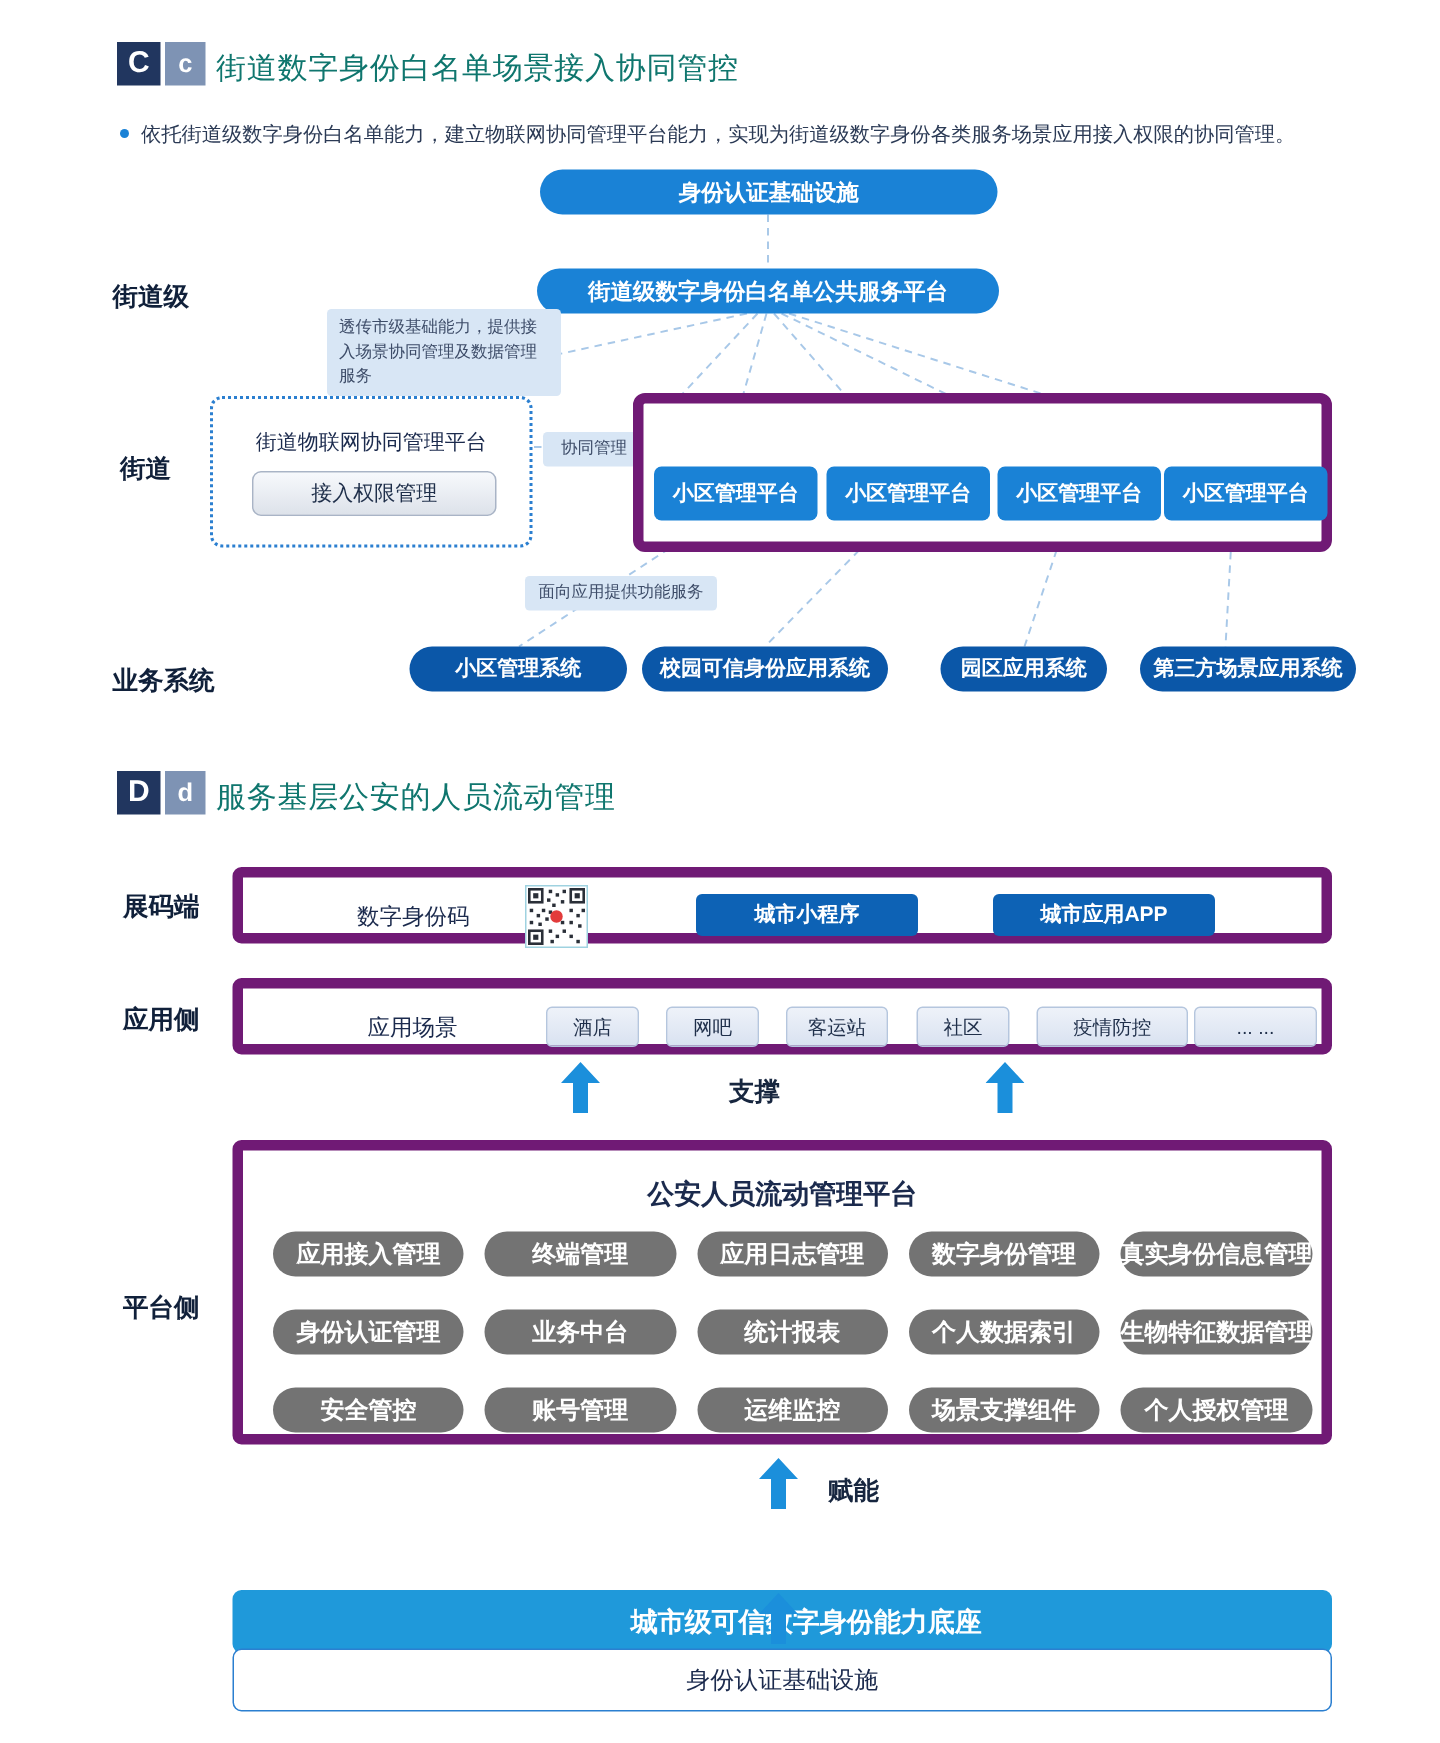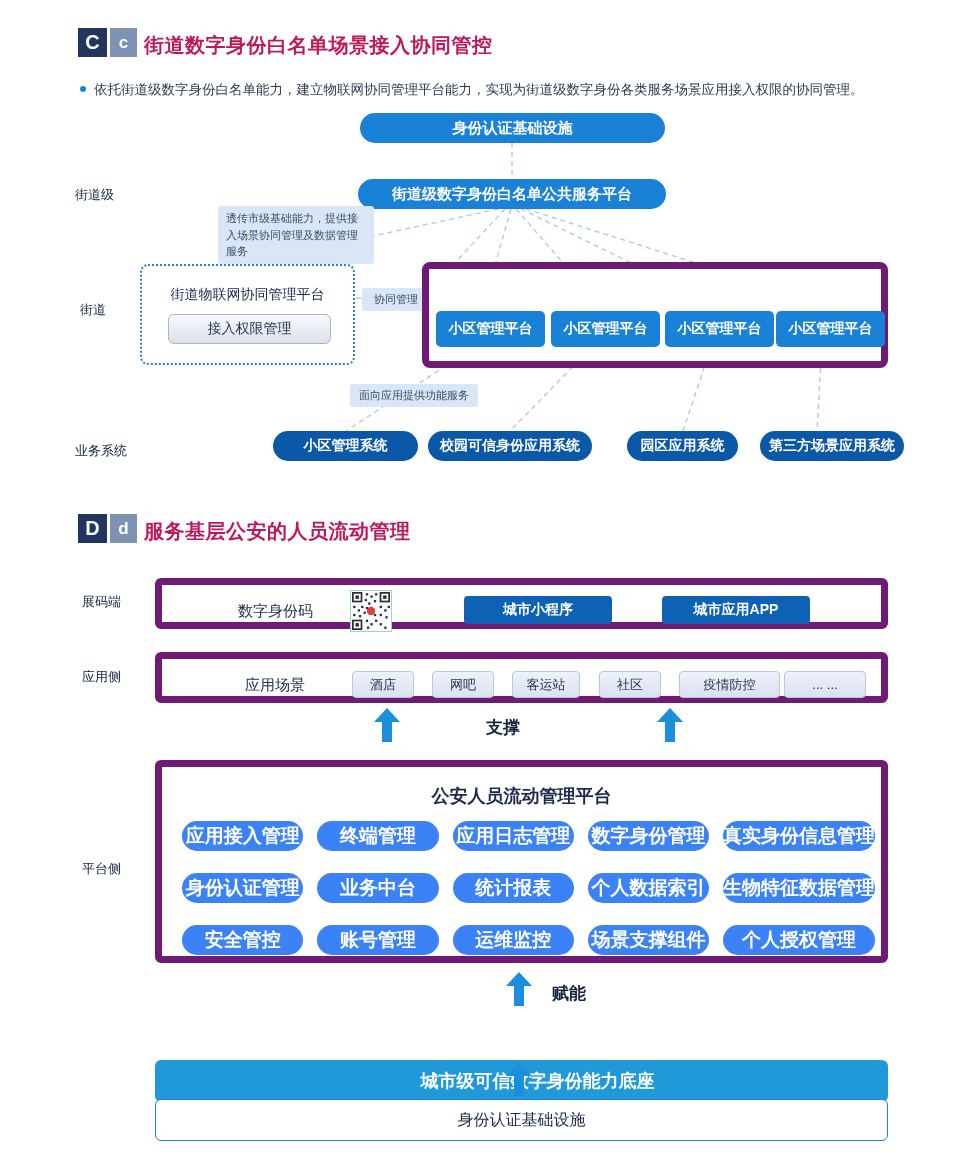--- a/index.html
+++ b/index.html
@@ -7,47 +7,47 @@
   .page { position:relative; width:960px; height:1162px; background:#ffffff; overflow:hidden; }
   .abs { position:absolute; }
   svg.connectors { position:absolute; left:0; top:0; z-index:0; }
   .z { z-index:1; }
 
   .badge { display:flex; align-items:flex-start; }
   .badge .b1 { width:29px; height:29px; background:#21365f; color:#fff; font-size:20px; font-weight:bold;
                display:flex; align-items:center; justify-content:center; }
   .badge .b2 { width:27px; height:29px; background:#7e93b4; color:#fff; font-size:17px; font-weight:bold;
                display:flex; align-items:center; justify-content:center; margin-left:3px; }
-  .sec-title { font-size:20px; font-weight:bold; color:#be185d; letter-spacing:0.5px; }
+  .sec-title { font-size:20px; font-weight:normal; color:#0f766e; letter-spacing:0.5px; }
 
   .bullet-row { display:flex; align-items:flex-start; width:860px; font-size:13.5px; color:#2b3a55; line-height:1.5; }
   .bullet-dot { width:6px; height:6px; border-radius:50%; background:#1a82d6; margin:6px 8px 0 2px; flex:0 0 auto; }
 
-  .side-label { font-size:13px; font-weight:normal; color:#10203a; }
+  .side-label { font-size:17px; font-weight:bold; color:#10203a; }
 
   .pill-blue  { background:#1a82d6; color:#fff; font-weight:bold; font-size:15px;
                 display:flex; align-items:center; justify-content:center; border-radius:16px; }
   .rect-blue  { background:#1a82d6; color:#fff; font-weight:bold; font-size:14px;
                 display:flex; align-items:center; justify-content:center; border-radius:5px; }
   .pill-dark  { background:#0b57a8; color:#fff; font-weight:bold; font-size:14px;
                 display:flex; align-items:center; justify-content:center; border-radius:15px; }
   .btn-dark   { background:#0d62b5; color:#fff; font-weight:bold; font-size:14px;
                 display:flex; align-items:center; justify-content:center; border-radius:4px;margin-left:20px; }
-  .mod-pill   { background:#3b82f6; color:#fff; font-weight:bold; font-size:19px; height:30px;
+  .mod-pill   { background:#737373; color:#fff; font-weight:bold; font-size:16px; height:30px;
                 display:flex; align-items:center; justify-content:center; border-radius:15px; white-space:nowrap; }
 
   .note { background:#d8e6f5; color:#3d4c68; font-size:11px; line-height:1.5; padding:4px 8px; border-radius:3px; }
 
   .outline-box { border:7px solid #701a75; border-radius:8px; background:#fff; }
   .dotted-box  { border:2px dotted #2b7fd0; border-radius:8px; background:#fff; }
 
   .light-btn { background:linear-gradient(#f7f9fc,#dde2ea); border:1px solid #a9b4c6; border-radius:6px;
                color:#1f2f4a; font-size:14px; display:flex; align-items:center; justify-content:center; }
   .scene-pill { background:linear-gradient(#eef2f9,#d9e2f1); border:1px solid #b5c6de; border-radius:4px;
-                color:#1f2f4a; font-size:13px; display:flex; align-items:center; justify-content:center; }
+                color:#1f2f4a; font-size:13px; display:flex; align-items:center; justify-content:center;margin-left:12px; }
 
   .plain-label { font-size:15px; color:#1b2a4d; }
   .box-title { font-size:18px; font-weight:bold; color:#1b2a4d; text-align:center; }
   .flow-word { font-size:17px; font-weight:bold; color:#17263f; }
 
   .bar-blue { background:#1f99da; border-radius:6px; color:#fff; font-size:18px; font-weight:bold;
               display:flex; align-items:center; justify-content:center; }
   .infra-bottom { border:1px solid #2b7fd0; border-radius:6px; background:#fff; color:#1b2a4d; font-size:16px;
                   display:flex; align-items:center; justify-content:center; }
 

